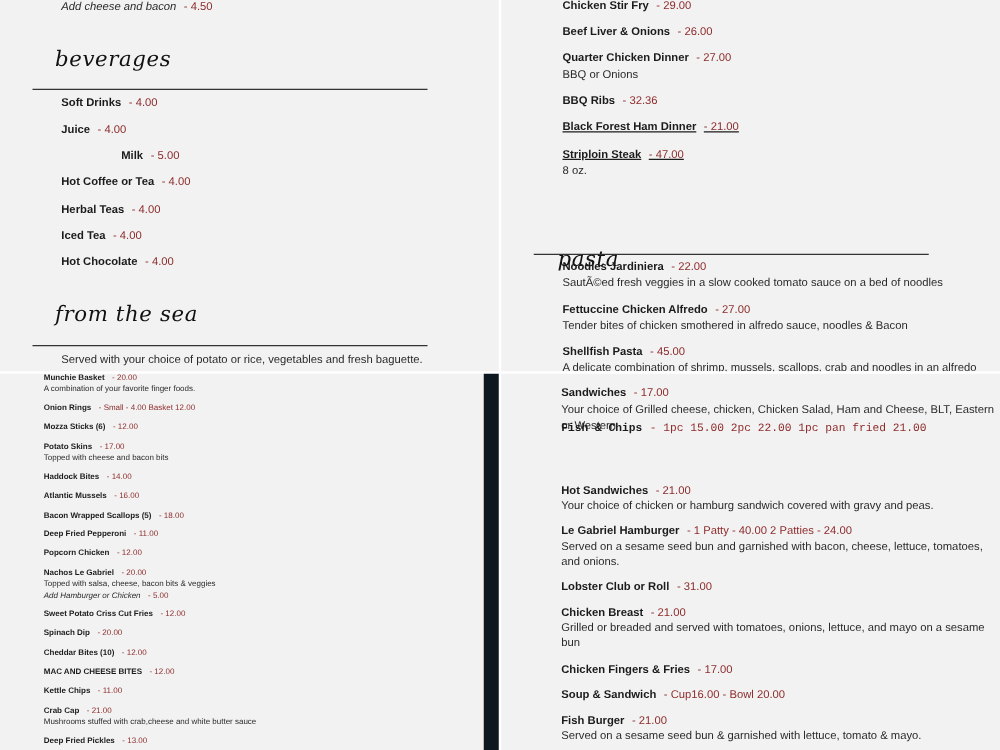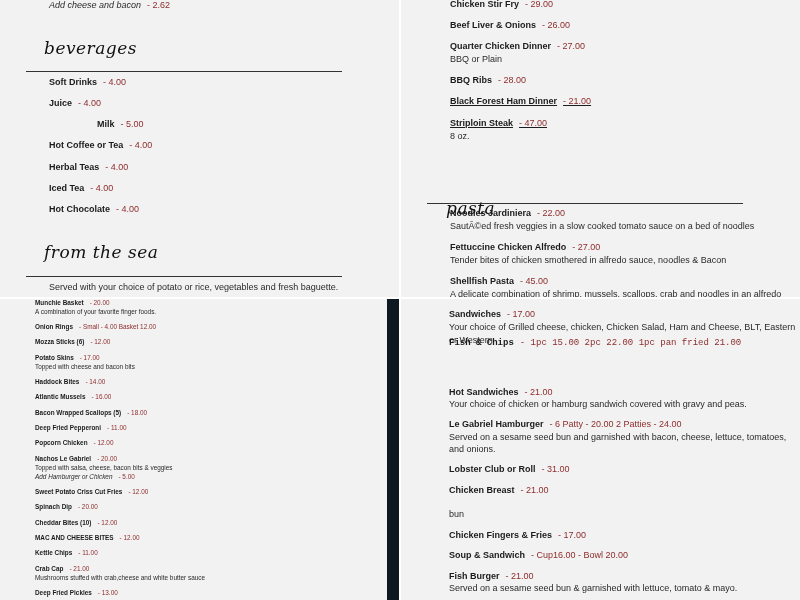--- a/index.html
+++ b/index.html
@@ -29,21 +29,21 @@
     position:absolute; font-family:"DejaVu Serif", serif; font-style:italic;
     font-size:17px; color:#111; letter-spacing:0.5px;
   }
   .rule { position:absolute; height:1px; background:#333; }
 </style>
 </head>
 <body>
 
 <div class="tile" id="tile-tl">
   <div class="item f9 italic" style="left:49px; top:0px;">
-    <span class="desc">Add cheese and bacon</span><span class="price" style="font-style:normal">- 2.62</span>
+    <span class="desc">Add cheese and bacon</span><span class="price" style="font-style:normal">- 4.50</span>
   </div>
 
   <div class="section-title" style="left:44px; top:38px;">beverages</div>
   <div class="rule" style="left:26px; top:71px; width:316px;"></div>
 
   <div class="item f9" style="left:49px; top:77px;"><span class="name">Soft Drinks</span><span class="price">- 4.00</span></div>
   <div class="item f9" style="left:49px; top:98px;"><span class="name">Juice</span><span class="price">- 4.00</span></div>
   <div class="item f9" style="left:49px; top:119px;padding-left:48px;"><span class="name">Milk</span><span class="price">- 5.00</span></div>
   <div class="item f9" style="left:49px; top:140px;"><span class="name">Hot Coffee or Tea</span><span class="price">- 4.00</span></div>
   <div class="item f9" style="left:49px; top:162px;"><span class="name">Herbal Teas</span><span class="price">- 4.00</span></div>
@@ -52,22 +52,22 @@
 
   <div class="section-title" style="left:44px; top:242px;">from the sea</div>
   <div class="rule" style="left:26px; top:276px; width:316px;"></div>
   <div class="item f9 desc" style="left:49px; top:282px;">Served with your choice of potato or rice, vegetables and fresh baguette.</div>
 </div>
 
 <div class="tile" id="tile-tr">
   <div class="item f9" style="left:49px; top:-1px;"><span class="name">Chicken Stir Fry</span><span class="price">- 29.00</span></div>
   <div class="item f9" style="left:49px; top:20px;"><span class="name">Beef Liver &amp; Onions</span><span class="price">- 26.00</span></div>
   <div class="item f9" style="left:49px; top:41px;"><span class="name">Quarter Chicken Dinner</span><span class="price">- 27.00</span></div>
-  <div class="item f9 desc" style="left:49px; top:54px;">BBQ or Plain</div>
-  <div class="item f9" style="left:49px; top:75px;"><span class="name">BBQ Ribs</span><span class="price">- 28.00</span></div>
+  <div class="item f9 desc" style="left:49px; top:54px;">BBQ or Onions</div>
+  <div class="item f9" style="left:49px; top:75px;"><span class="name">BBQ Ribs</span><span class="price">- 32.36</span></div>
   <div class="item f9" style="left:49px; top:96px;text-decoration:underline;"><span class="name">Black Forest Ham Dinner</span><span class="price">- 21.00</span></div>
   <div class="item f9" style="left:49px; top:118px;text-decoration:underline;"><span class="name">Striploin Steak</span><span class="price">- 47.00</span></div>
   <div class="item f9 desc" style="left:49px; top:131px;">8 oz.</div>
 
   <div class="section-title" style="left:45px; top:170px;margin-top:28px;">pasta</div>
   <div class="rule" style="left:26px; top:203px; width:316px;"></div>
 
   <div class="item f9" style="left:49px; top:208px;"><span class="name">Noodles Jardiniera</span><span class="price">- 22.00</span></div>
   <div class="item f9 desc" style="left:49px; top:221px;">SautÃ©ed fresh veggies in a slow cooked tomato sauce on a bed of noodles</div>
   <div class="item f9" style="left:49px; top:242px;"><span class="name">Fettuccine Chicken Alfredo</span><span class="price">- 27.00</span></div>
@@ -105,27 +105,28 @@
 <div class="tile" id="tile-br">
   <div class="item f9" style="left:48px; top:10px;"><span class="name">Sandwiches</span><span class="price">- 17.00</span></div>
   <div class="item f9 desc" style="left:48px; top:23px;">Your choice of Grilled cheese, chicken, Chicken Salad, Ham and Cheese, BLT, Eastern</div>
   <div class="item f9 desc" style="left:48px; top:36px;">or Western</div>
 
   <div class="item f9" style="left:48px; top:39px;font-family:Liberation Mono, monospace;"><span class="name">Fish &amp; Chips</span><span class="price">- 1pc 15.00 2pc 22.00 1pc pan fried 21.00</span></div>
 
   <div class="item f9" style="left:48px; top:88px;"><span class="name">Hot Sandwiches</span><span class="price">- 21.00</span></div>
   <div class="item f9 desc" style="left:48px; top:100px;">Your choice of chicken or hamburg sandwich covered with gravy and peas.</div>
 
-  <div class="item f9" style="left:48px; top:120px;"><span class="name">Le Gabriel Hamburger</span><span class="price">- 6 Patty - 20.00 2 Patties - 24.00</span></div>
+  <div class="item f9" style="left:48px; top:120px;"><span class="name">Le Gabriel Hamburger</span><span class="price">- 1 Patty - 40.00 2 Patties - 24.00</span></div>
   <div class="item f9 desc" style="left:48px; top:133px;">Served on a sesame seed bun and garnished with bacon, cheese, lettuce, tomatoes,</div>
   <div class="item f9 desc" style="left:48px; top:145px;">and onions.</div>
 
   <div class="item f9" style="left:48px; top:165px;"><span class="name">Lobster Club or Roll</span><span class="price">- 31.00</span></div>
 
   <div class="item f9" style="left:48px; top:186px;"><span class="name">Chicken Breast</span><span class="price">- 21.00</span></div>
+  <div class="item f9 desc" style="left:48px; top:198px;">Grilled or breaded and served with tomatoes, onions, lettuce, and mayo on a sesame</div>
   <div class="item f9 desc" style="left:48px; top:210px;">bun</div>
 
   <div class="item f9" style="left:48px; top:231px;"><span class="name">Chicken Fingers &amp; Fries</span><span class="price">- 17.00</span></div>
 
   <div class="item f9" style="left:48px; top:251px;"><span class="name">Soup &amp; Sandwich</span><span class="price">- Cup16.00 - Bowl 20.00</span></div>
 
   <div class="item f9" style="left:48px; top:272px;"><span class="name">Fish Burger</span><span class="price">- 21.00</span></div>
   <div class="item f9 desc" style="left:48px; top:284px;">Served on a sesame seed bun &amp; garnished with lettuce, tomato &amp; mayo.</div>
 </div>
 

